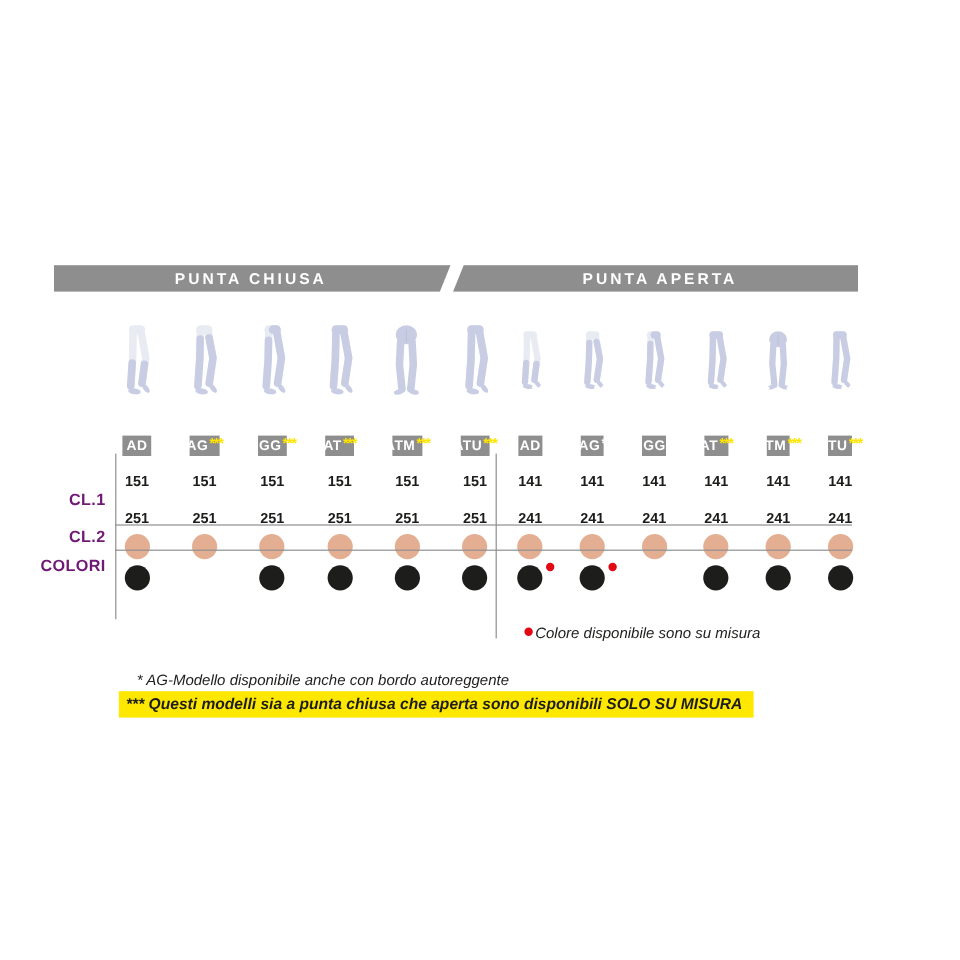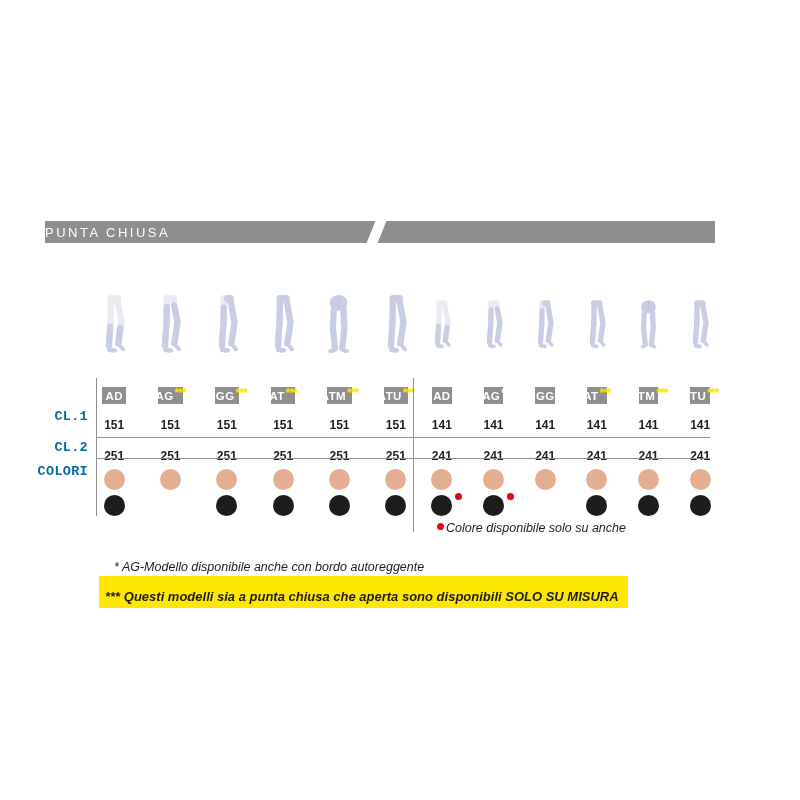--- a/index.html
+++ b/index.html
@@ -1,28 +1,28 @@
 <!DOCTYPE html>
 <html><head>
 <meta charset="utf-8">
 <style>
   html,body{margin:0;padding:0;background:#fff;}
   body{width:800px;height:800px;font-family:"Liberation Sans",sans-serif;}
   .canvas{position:relative;width:800px;height:800px;background:#fff;overflow:hidden;}
 
   
   .banner{position:absolute;left:45px;top:221px;width:670px;height:22px;background:#8e8e8e;}
-  .banner-label{position:absolute;top:0;height:22px;line-height:23px;color:#fff;font-weight:400;
-    font-size:13px;letter-spacing:2.5px;text-align:left;}
+  .banner-label{position:absolute;top:0;height:22px;line-height:23px;color:#fff;font-weight:700;
+    font-size:13px;letter-spacing:2.5px;text-align:center;}
   .bl-left{left:0;width:328px;}
-  .bl-right{left:340px;width:330px;margin-top:16px;}
+  .bl-right{left:340px;width:330px;}
   .banner-slash{position:absolute;left:326px;top:-3px;width:11px;height:28px;background:#fff;transform:skewX(-22deg);}
 
   
-  .table{position:absolute;top:264px;display:flex;gap:28px;}
+  .table{position:absolute;top:240px;display:flex;gap:28px;}
   #table-left{left:100px;width:310px;}
   #table-right{left:430px;width:282px;}
   .col{flex:1;display:flex;flex-direction:column;align-items:center;min-width:0;}
   .leg-cell{height:120px;width:100%;display:flex;align-items:flex-end;justify-content:center;}
   .leg-cell svg{display:block;}
   .hdr{margin:3px 2px 0 2px;height:17px;align-self:stretch;background:#8e8e8e;display:flex;
     align-items:center;justify-content:center;gap:1px;}
   .hdr-label{color:#fff;font-weight:700;font-size:11.5px;letter-spacing:.4px;}
   .stars{font-weight:700;font-size:12px;letter-spacing:-1px;line-height:1;position:relative;top:-3px;}
   .stars.yellow{color:#ffe400;}
@@ -41,33 +41,33 @@
   
   .vline{position:absolute;width:1px;background:#8f8f8f;}
   .hline{position:absolute;height:1px;background:#8f8f8f;}
   #vline-labels{left:96px;top:378px;height:138px;}
   #vline-mid{left:413px;top:378px;height:154px;}
   #hline-1{left:96px;top:437px;width:614px;}
   #hline-2{left:96px;top:458px;width:614px;}
 
   
   #labels{position:absolute;left:28px;top:396px;width:60px;display:flex;flex-direction:column;align-items:flex-end;}
-  .row-label{font-weight:700;font-size:13.5px;color:#0369a1;display:flex;align-items:center;letter-spacing:.3px;font-family:Liberation Mono, monospace;}
+  .row-label{font-weight:700;font-size:13.5px;color:#701a75;display:flex;align-items:center;letter-spacing:.3px;}
   .r1{height:41px;}
   .r2{height:21px;}
   .r3{height:26px;}
 
   
   .legend-note{position:absolute;left:437px;top:521px;display:flex;align-items:flex-start;gap:2px;}
   .legend-dot{width:7px;height:7px;border-radius:50%;background:#e30613;margin-top:2px;flex:none;}
   .legend-text{font-style:italic;font-size:12.5px;color:#1d1d1b;}
   .fn{position:absolute;font-style:italic;font-size:12.5px;color:#1d1d1b;white-space:nowrap;}
   #fn1{left:114px;top:560px;}
   #fn2{left:375px;top:560px;}
-  #fn3{left:99px;top:576px;background:#ffe800;padding:13px 9px 4px 6px;font-size:13px;font-weight:600;}
+  #fn3{left:99px;top:576px;background:#ffe800;padding:3px 9px 4px 6px;font-size:13px;font-weight:600;}
   #fn3 .em{font-weight:800;}
   .fn-marker{font-style:italic;}
 </style>
 </head>
 <body>
 
 <div class="canvas">
 
   <div class="banner">
     <span class="banner-label bl-left">PUNTA CHIUSA</span>
@@ -420,19 +420,19 @@
       </div>
     </div>
 
   <div class="vline" id="vline-labels"></div>
   <div class="vline" id="vline-mid"></div>
   <div class="hline" id="hline-1"></div>
   <div class="hline" id="hline-2"></div>
 
   <div class="legend-note">
     <span class="legend-dot"></span>
-    <span class="legend-text">Colore disponibile solo su anche</span>
+    <span class="legend-text">Colore disponibile sono su misura</span>
   </div>
 
   <div class="fn" id="fn1"><span class="fn-marker">*</span><span> AG-Modello disponibile anche con bordo autoreggente</span></div>
   <div class="fn" id="fn3"><span class="fn-marker">***</span><span> Questi modelli sia a punta chiusa che aperta sono disponibili </span><span class="em">SOLO SU MISURA</span></div>
 
 </div>
 
 </body></html>

